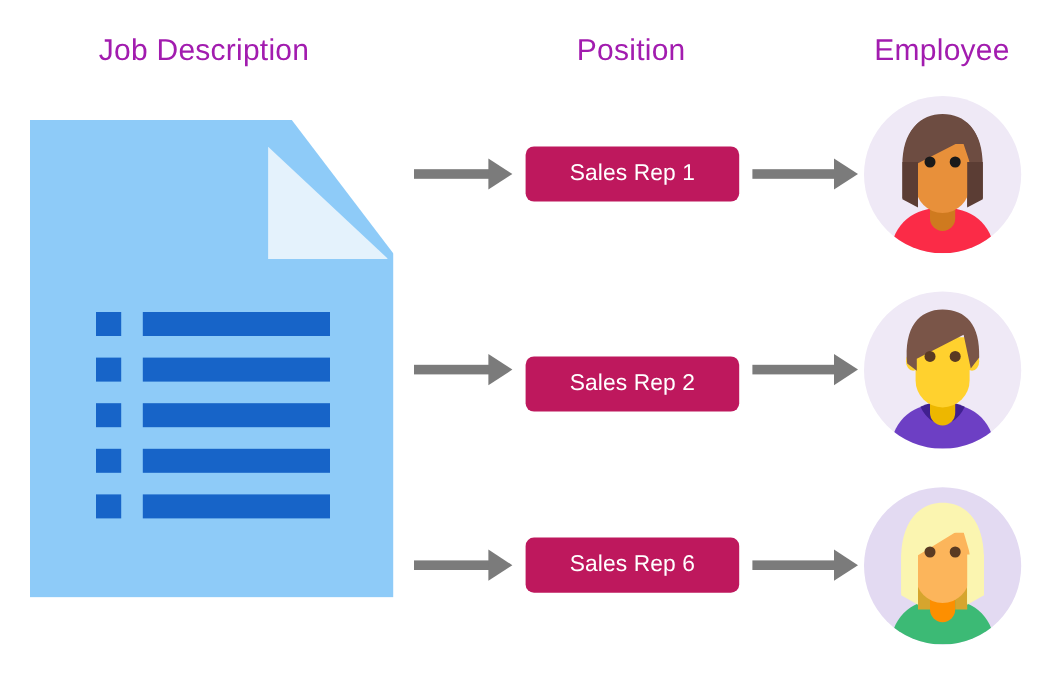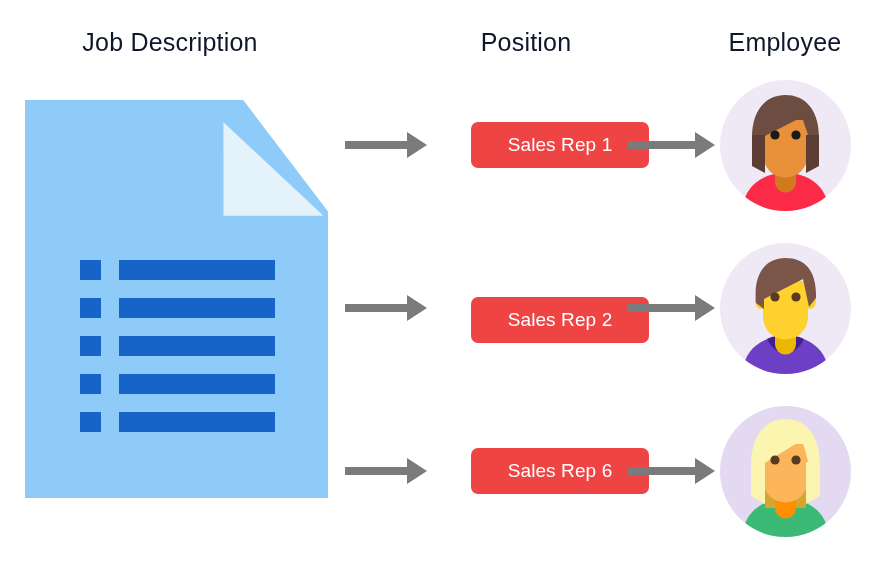--- a/index.html
+++ b/index.html
@@ -18,21 +18,21 @@
     position: absolute;
     left: 0; top: 0;
     width: 877px;
     height: 577px;
   }
 
   
   .col-header {
     position: absolute;
     font-size: 25px;
-    color: #0f172a;
+    color: #a21caf;
     font-weight: 400;
     letter-spacing: 0.2px;
     white-space: nowrap;
     text-align: center;
     line-height: 1;
   }
   #hdr-job      { left: 0;   top: 30px; width: 340px; }
   #hdr-position { left: 430px; top: 30px; width: 192px; }
   #hdr-employee { left: 690px; top: 30px; width: 190px; }
 
@@ -123,30 +123,29 @@
   #arrow-r-0 { left: 627px; top: 132px; }
   #arrow-r-1 { left: 627px; top: 295px; }
   #arrow-r-2 { left: 627px; top: 458px; }
 
   
   .pill {
     position: absolute;
     left: 438px;
     width: 178px;
     height: 46px;
-    background: #ef4444;
+    background: #be185d;
     border-radius: 7px;
     color: #ffffff;
     font-size: 19px;
     display: flex;
     align-items: center;
     justify-content: center;
     box-sizing: border-box;
     letter-spacing: 0.1px;
-    margin-left: 33px;
   }
   #pill-0 { top: 122px; }
   #pill-1 { top: 297px; }
   #pill-2 { top: 448px; }
 
   
   .avatar {
     position: absolute;
     left: 720px;
     width: 131px;

